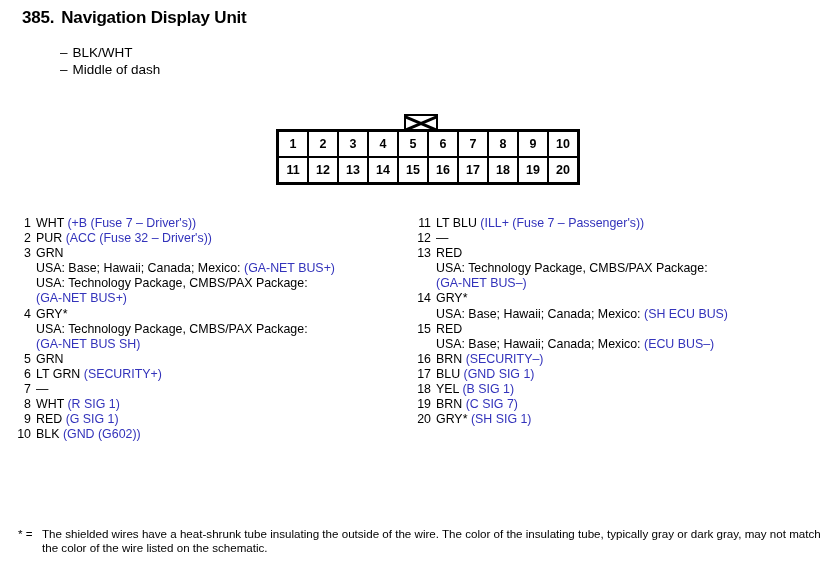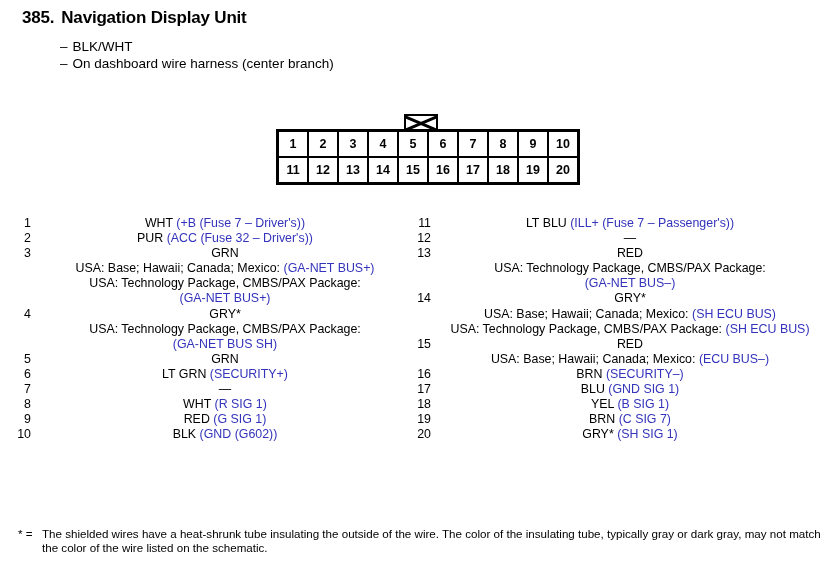--- a/index.html
+++ b/index.html
@@ -25,21 +25,21 @@
     font-weight: bold;
     letter-spacing: -0.2px;
     white-space: nowrap;
     margin-left: 8px;
   }
   .title-num { margin-right: 7px; }
 
   .subnotes {
     position: absolute;
     left: 60px;
-    top: 39px;
+    top: 45px;
     font-size: 13.5px;
     line-height: 16.5px;
   }
   .subnote {
     white-space: nowrap;
   }
   .subnote .dash { margin-right: 5px; }
 
   
   .connector {
@@ -104,21 +104,21 @@
   .pinlist.right { left: 414px; width: 410px; }
 
   .pin { display: flex; align-items: flex-start; }
   .pin-num {
     width: 22px;
     min-width: 22px;
     text-align: right;
     padding-right: 5px;
     box-sizing: border-box;
   }
-  .pin-body { flex: 1; text-align: center; }
+  .pin-body { flex: 1; }
   .pin-main { white-space: nowrap; }
   .variant { }
   .blue { color: #3333bb; }
 
   
   .footnote {
     position: absolute;
     left: 18px;
     top: 527px;
     width: 810px;
@@ -135,21 +135,21 @@
 </style>
 </head>
 <body>
 
 <div class="page-title">
   <span class="title-num">385.</span><span>Navigation Display Unit</span>
 </div>
 
 <div class="subnotes">
     <div class="subnote"><span class="dash">–</span><span>BLK/WHT</span></div>
-    <div class="subnote"><span class="dash">–</span><span>On dashboard wire harness (center branch)</span></div>
+    <div class="subnote"><span class="dash">–</span><span>Middle of dash</span></div>
   </div>
 
 <div class="connector">
   <div class="latch">
     <div class="x1"></div>
     <div class="x2"></div>
   </div>
   <div class="grid">
     <div class="grid-row">
         <div class="cell">1</div>
@@ -261,21 +261,20 @@
       <div class="pin-body">
         <div class="pin-main"><span>RED</span></div>
         <div class="variant"><span>USA: Technology Package, CMBS/PAX Package:</span><br><span class="blue">(GA-NET BUS–)</span></div>
       </div>
     </div>
     <div class="pin">
       <div class="pin-num">14</div>
       <div class="pin-body">
         <div class="pin-main"><span>GRY*</span></div>
         <div class="variant"><span>USA: Base; Hawaii; Canada; Mexico:</span> <span class="blue">(SH ECU BUS)</span></div>
-        <div class="variant"><span>USA: Technology Package, CMBS/PAX Package:</span> <span class="blue">(SH ECU BUS)</span></div>
       </div>
     </div>
     <div class="pin">
       <div class="pin-num">15</div>
       <div class="pin-body">
         <div class="pin-main"><span>RED</span></div>
         <div class="variant"><span>USA: Base; Hawaii; Canada; Mexico:</span> <span class="blue">(ECU BUS–)</span></div>
       </div>
     </div>
     <div class="pin">

